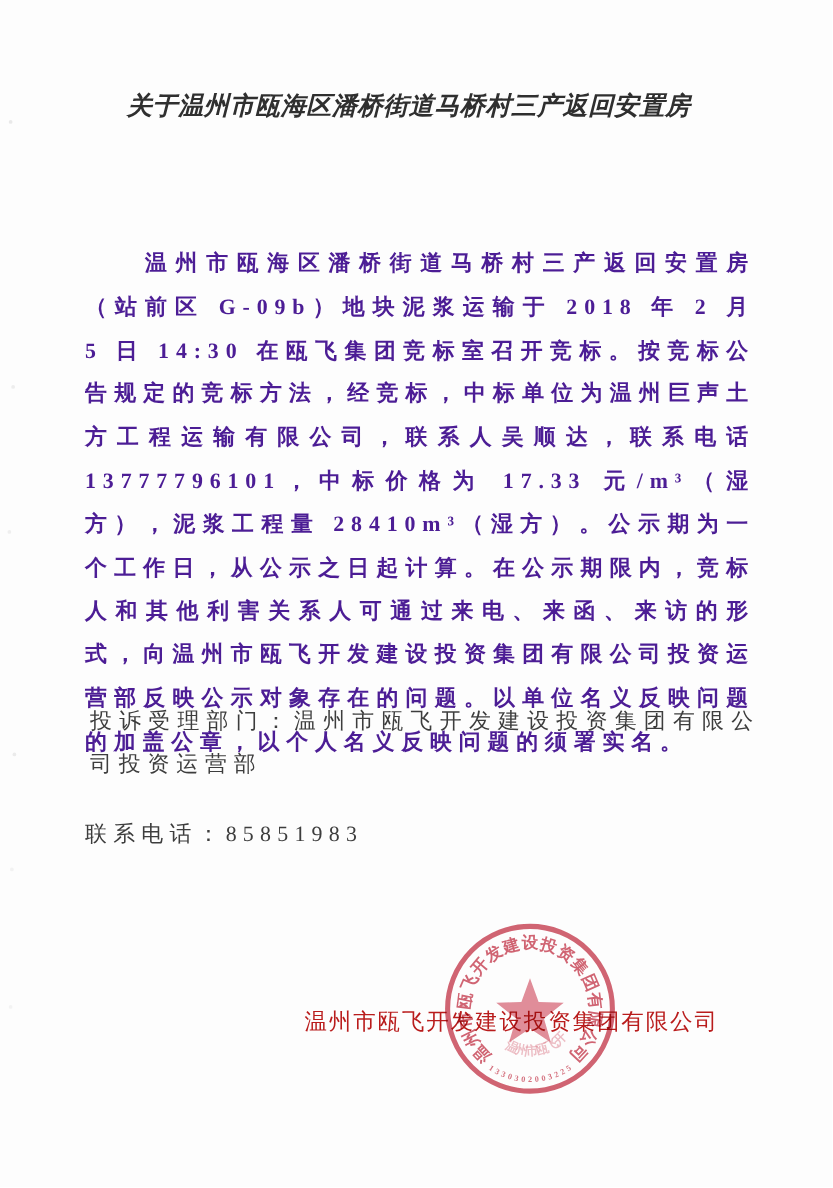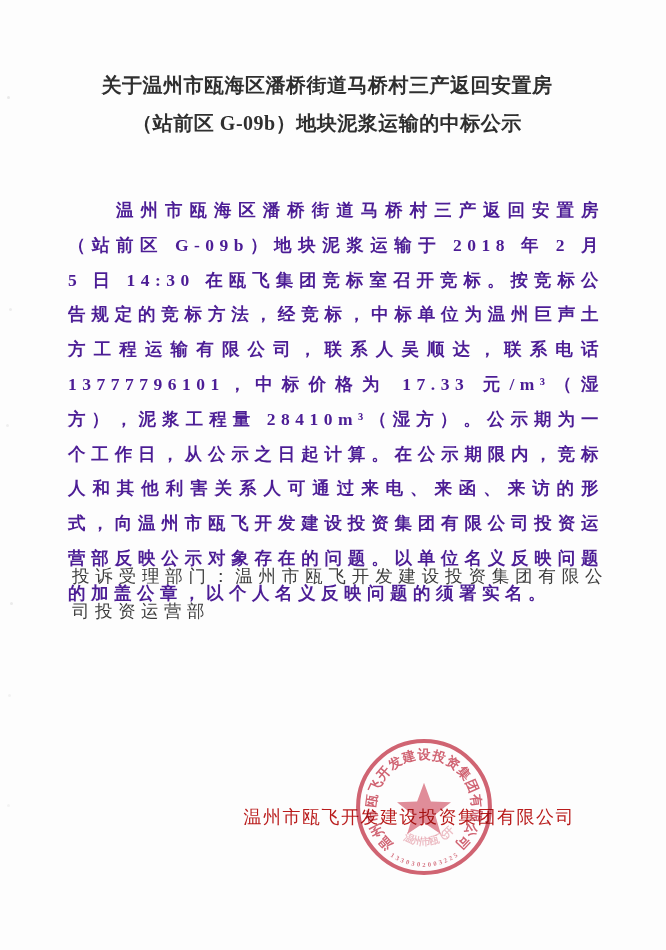--- a/index.html
+++ b/index.html
@@ -21,20 +21,21 @@
     top: 66px;
     left: 20px;
     right: 32px;
     margin: 0;
     text-align: center;
     font-size: 20px;
     font-weight: bold;
     line-height: 38px;
     letter-spacing: 0.5px;
     color: #2f2f2f;
+    font-style: italic;
   }
   .title .title-line { display: block; }
   .body-text {
     position: absolute;
     top: 193px;
     left: 68px;
     width: 536px;
     margin: 0;
     font-size: 17.5px;
     line-height: 34.8px;
@@ -119,27 +120,27 @@
 </style>
 </head>
 <body>
 
 <div class="page">
 
   <div class="noise"></div>
 
   <h1 class="title">
     <span class="title-line">关于温州市瓯海区潘桥街道马桥村三产返回安置房</span>
-    <span class="title-line">（站前区 G-09b）地块泥浆运输的中标公示</span>
   </h1>
 
   <p class="body-text">温州市瓯海区潘桥街道马桥村三产返回安置房（站前区 G-09b）地块泥浆运输于 2018 年 2 月 5 日 14:30 在瓯飞集团竞标室召开竞标。按竞标公告规定的竞标方法，经竞标，中标单位为温州巨声土方工程运输有限公司，联系人吴顺达，联系电话 13777796101，中标价格为 17.33 元/m³（湿方），泥浆工程量 28410m³（湿方）。公示期为一个工作日，从公示之日起计算。在公示期限内，竞标人和其他利害关系人可通过来电、来函、来访的形式，向温州市瓯飞开发建设投资集团有限公司投资运营部反映公示对象存在的问题。以单位名义反映问题的加盖公章，以个人名义反映问题的须署实名。</p>
 
   <p class="complaint">投诉受理部门：温州市瓯飞开发建设投资集团有限公司投资运营部</p>
 
+  <p class="phone">联系电话：85851983</p>
 
   <div class="signer">温州市瓯飞开发建设投资集团有限公司</div>
 
 
   <svg id="seal-svg" class="seal" viewBox="0 0 142 142">
     <circle id="seal-ring" cx="71" cy="71" r="65" fill="none" stroke-width="4" stroke="#cc4f60"></circle>
     <polygon id="seal-star" points="71,47 77.8,65.6 97.6,66.3 82,78.6 87.5,97.7 71,86.6 54.5,97.7 60,78.6 44.4,66.3 64.2,65.6" fill-opacity="0.82" fill="#d56071"></polygon>
   <text x="32.96960751580313" y="106.46391472324991" transform="rotate(-133 32.96960751580313 106.46391472324991)" text-anchor="middle" dominant-baseline="central" font-size="13" fill="#cc4f60">温</text>
       <text x="24.41290444947235" y="94.10070406212779" transform="rotate(-116.375 24.41290444947235 94.10070406212779)" text-anchor="middle" dominant-baseline="central" font-size="13" fill="#cc4f60">州</text>
       <text x="19.751084928979957" y="79.80617420014927" transform="rotate(-99.75 19.751084928979957 79.80617420014927)" text-anchor="middle" dominant-baseline="central" font-size="13" fill="#cc4f60">市</text>

